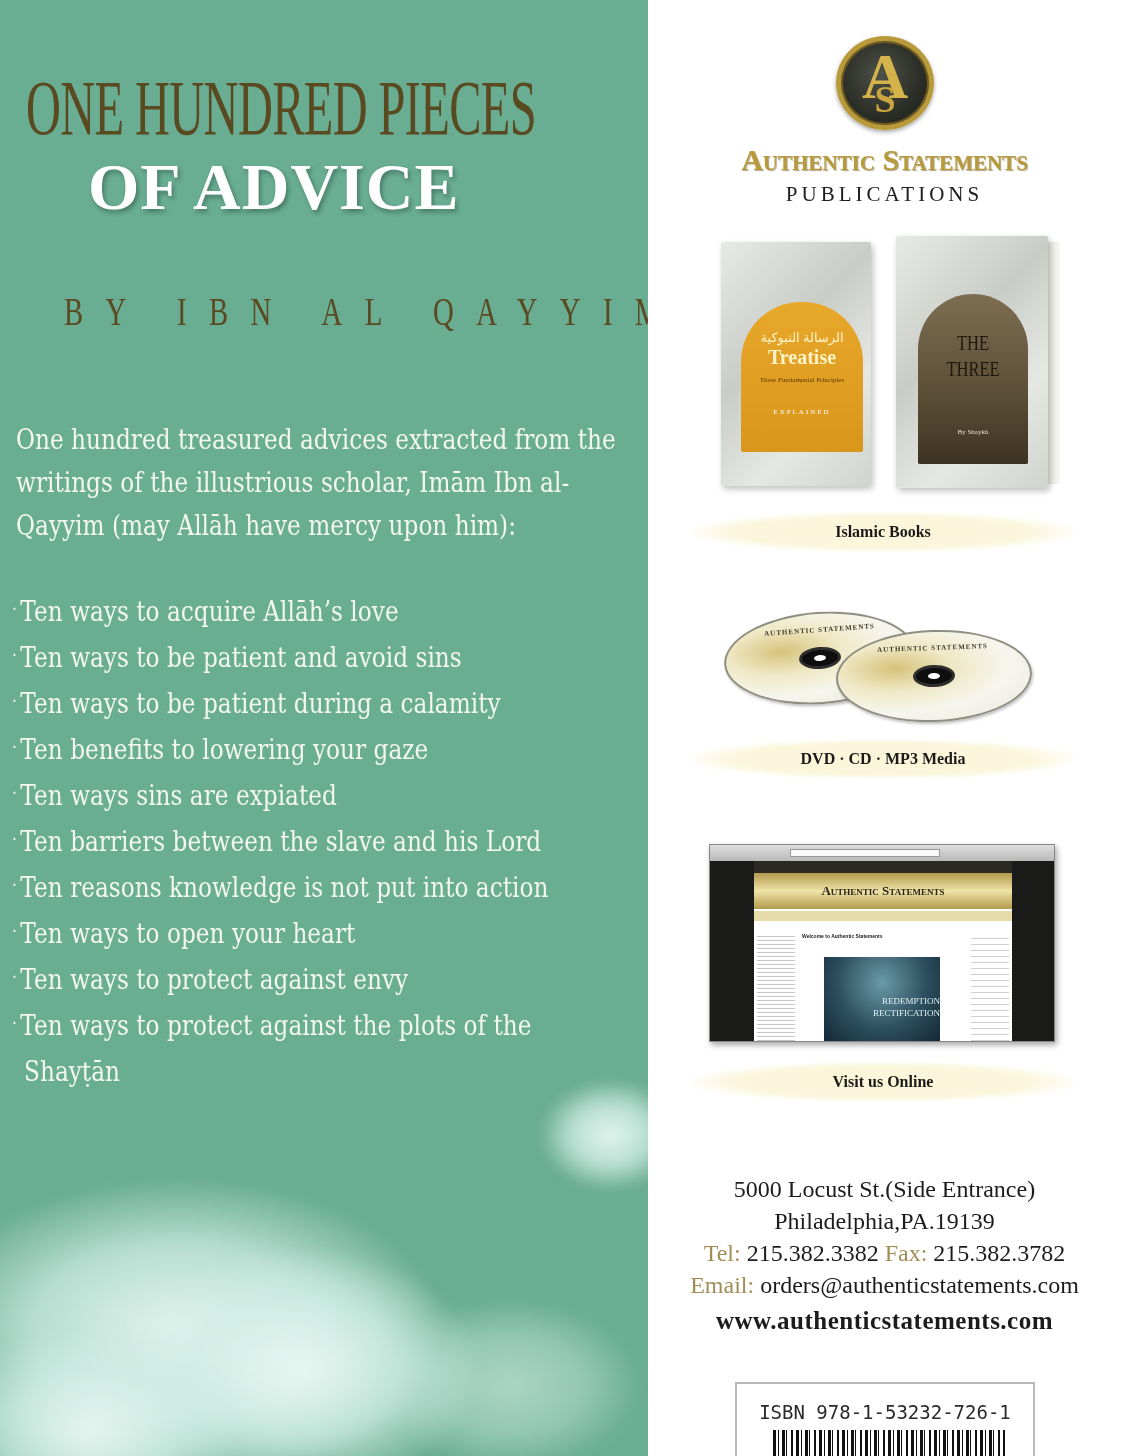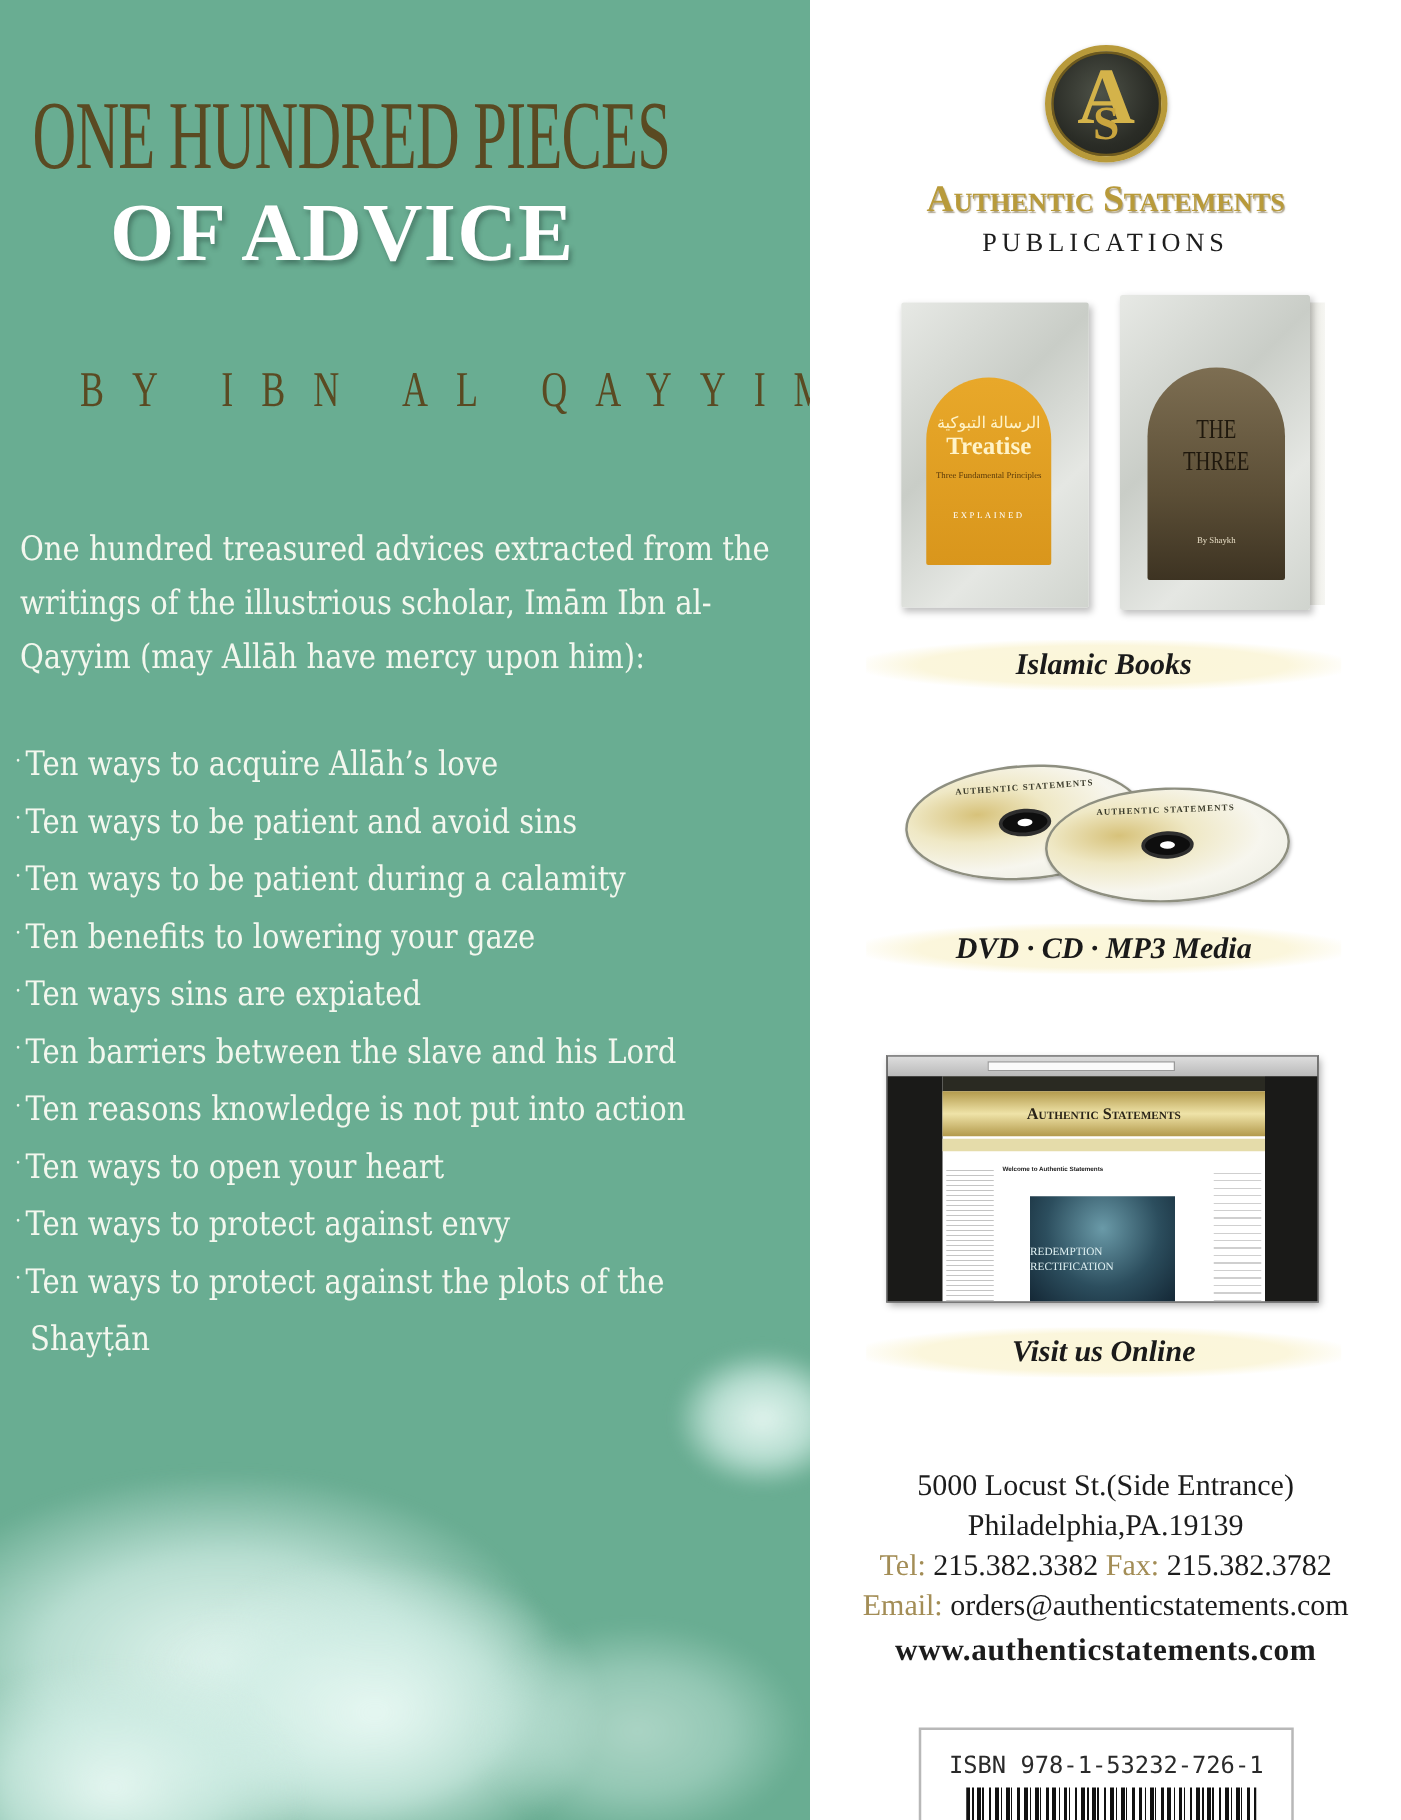--- a/index.html
+++ b/index.html
@@ -106,39 +106,39 @@
       position: absolute; border-radius: 2px;
       background: linear-gradient(135deg, #e7e9e5 0%, #c9cdc7 40%, #e5e7e3 70%, #d0d4ce 100%);
       box-shadow: 2px 3px 6px rgba(0,0,0,0.25);
     }
     #book1 { left: 73px; top: 242px; width: 150px; height: 244px; }
     #book2 { left: 248px; top: 236px; width: 152px; height: 252px; }
     #book2-side { position: absolute; left: 400px; top: 242px; width: 12px; height: 242px; background: linear-gradient(90deg, #e8e8e2, #f6f6f2); }
     .book-arch {
       position: absolute; border-radius: 60px 60px 2px 2px;
     }
-    #book1 .book-arch { left: 20px; top: 60px; width: 100px; height: 150px; background: linear-gradient(180deg, #e8a82a, #d9961c); }
+    #book1 .book-arch { left: 20px; top: 60px; width: 122px; height: 150px; background: linear-gradient(180deg, #e8a82a, #d9961c); }
     #book2 .book-arch { left: 22px; top: 58px; width: 110px; height: 170px; background: linear-gradient(180deg, #7d6e52 0%, #5b4e36 60%, #3d3322 100%); }
     .book-title {
       position: absolute; left: 0; right: 0; text-align: center;
       font-family: "Liberation Serif", serif;
     }
     #book1 .t1 { top: 28px; font-size: 13px; color: #fff3c8; }
     #book1 .t2 { top: 44px; font-size: 20px; color: #fff3c8; font-weight: bold; }
     #book1 .t3 { top: 74px; font-size: 7px; color: #5a3a0a; line-height: 9px; padding: 0 4px; }
     #book1 .t4 { top: 106px; font-size: 7px; color: #fff; letter-spacing: 2px; }
     #book2 .t1 { top: 36px; font-size: 22px; color: #1f180d; transform: scaleX(0.75); }
     #book2 .t5 { top: 134px; font-size: 7px; color: #e6dcc4; }
 
     .label-band {
       position: absolute; left: 45px; width: 380px; height: 40px;
       background: radial-gradient(ellipse at center, #fbf6d8 0%, #fbf6dc 55%, rgba(255,255,255,0) 75%);
       text-align: center;
       font-family: "Liberation Serif", serif; font-weight: bold;
-      font-size: 24px; line-height: 40px; color: #1a1a1a; font-style: italic;
+      font-size: 16px; line-height: 40px; color: #1a1a1a;
     }
     #label-books { top: 512px; }
     #label-media { top: 739px; }
     #label-online { top: 1062px; }
 
     
     .disc {
       position: absolute; border-radius: 50%;
       background: radial-gradient(ellipse at 30% 40%, #d7c27a 0%, #efe8c5 30%, #f7f6ee 60%, #e5e6dc 100%);
       border: 2px solid #8e8f80;
@@ -176,21 +176,21 @@
       background: linear-gradient(180deg, #b39a4c, #efe3a8 50%, #b39a4c);
       text-align: center; font-family: "Liberation Serif", serif; font-weight: bold;
       font-size: 13px; line-height: 36px; color: #2a2418; font-variant: small-caps;
     }
     #browser .site-search { position: absolute; left: 0; top: 50px; right: 0; height: 10px; background: #e5dcaa; }
     #browser .side-l { position: absolute; left: 3px; top: 72px; width: 38px; height: 108px; background: repeating-linear-gradient(180deg, #ffffff 0, #ffffff 3px, #c4c4c4 3px, #c4c4c4 4px); }
     #browser .side-r { position: absolute; right: 3px; top: 72px; width: 38px; height: 108px; background: repeating-linear-gradient(180deg, #ffffff 0, #ffffff 5px, #cfcfcf 5px, #cfcfcf 6px); }
     #browser .hero {
       position: absolute; left: 70px; top: 96px; width: 116px; height: 86px;
       background: radial-gradient(ellipse at 50% 30%, #6a9aa8 0%, #2c4e5e 55%, #132634 100%);
-      color: #dff0f2; font-family: "Liberation Serif", serif; font-size: 9px; text-align: left; line-height: 12px;
+      color: #dff0f2; font-family: "Liberation Serif", serif; font-size: 9px; text-align: right; line-height: 12px;
       padding-top: 38px;
     }
     #browser .welcome { position: absolute; left: 48px; top: 72px; font-size: 5px; font-family: "Liberation Sans", sans-serif; color: #222; font-weight: bold; }
 
     
     #address {
       position: absolute; left: 0; width: 473px; top: 1173px; text-align: center;
       font-family: Liberation Serif, serif; color: #1c1c1c;
     }
     #address .line { font-size: 24px; line-height: 32px; white-space: nowrap; }

